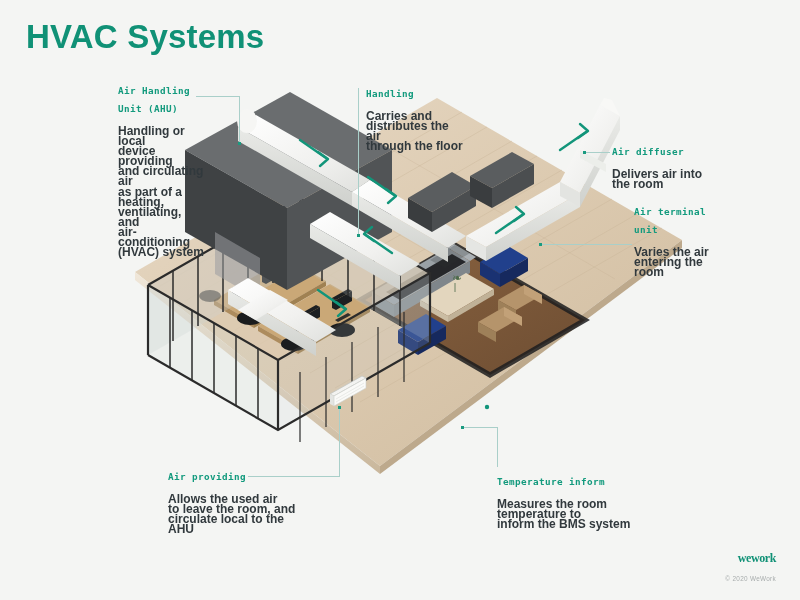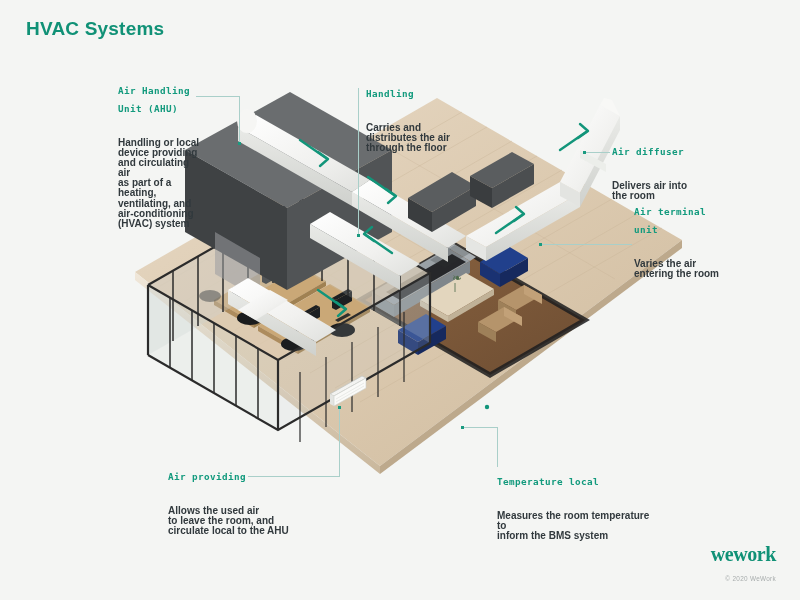--- a/index.html
+++ b/index.html
@@ -6,53 +6,53 @@
   body{
     width:800px;height:600px;overflow:hidden;
     background:#f4f5f3;
     font-family:"Liberation Sans", sans-serif;
     position:relative;
   }
   #stage{position:absolute;inset:0;width:800px;height:600px;}
 
   .title{
     position:absolute;left:26px;top:18px;
-    font-size:19px;font-weight:700;letter-spacing:.2px;
+    font-size:33px;font-weight:700;letter-spacing:.2px;
     color:#109176;
   }
 
   
   .callout{position:absolute;}
   .callout .hd{
     font-family:"DejaVu Sans Mono", monospace;
     font-size:9.3px;font-weight:700;color:#129a7d;
     letter-spacing:.4px;line-height:18px;white-space:pre-line;
   }
   .callout .bd{
-    font-size:10px;font-weight:700;color:#31393d;
-    line-height:10.1px;white-space:pre-line;margin-top:20px;
+    font-size:12px;font-weight:700;color:#31393d;
+    line-height:10.1px;white-space:pre-line;margin-top:8px;
   }
   .c-ahu{left:118px;top:82px;width:86px;}
   .c-duct{left:366px;top:85px;width:100px;}
   .c-diff{left:612px;top:143px;width:110px;}
   .c-atu{left:634px;top:203px;width:90px;}
   .c-reg{left:168px;top:468px;width:130px;}
   .c-temp{left:497px;top:473px;width:160px;}
 
   
   .ln{position:absolute;background:#a9cfc9;}
   .ln.h{height:1px;}
   .ln.v{width:1px;}
   .dot{position:absolute;width:3px;height:3px;background:#1a9b80;}
 
   
   .brand{
     position:absolute;right:24px;bottom:34px;
     font-family:"Liberation Serif", serif;
-    font-size:20px;font-weight:700;color:#109176;letter-spacing:-.4px;
+    font-size:12px;font-weight:700;color:#109176;letter-spacing:-.4px;
   }
   .copy{
     position:absolute;right:24px;bottom:18px;
     font-size:6.4px;color:#a8adad;letter-spacing:.3px;
   }
 
   
   .scene{position:absolute;left:0;top:0;width:800px;height:600px;}
   .f{position:absolute;transform-origin:0 0;}
 </style>
@@ -372,21 +372,21 @@
   </div>
 
   <div class="callout c-reg">
     <div class="hd">Air providing</div>
     <div class="bd">Allows the used air
 to leave the room, and
 circulate local to the AHU</div>
   </div>
 
   <div class="callout c-temp">
-    <div class="hd">Temperature local</div>
+    <div class="hd">Temperature inform</div>
     <div class="bd">Measures the room temperature to
 inform the BMS system</div>
   </div>
 
   <div class="brand">wework</div>
   <div class="copy">© 2020 WeWork</div>
 
 </div>
 
 </body></html>

